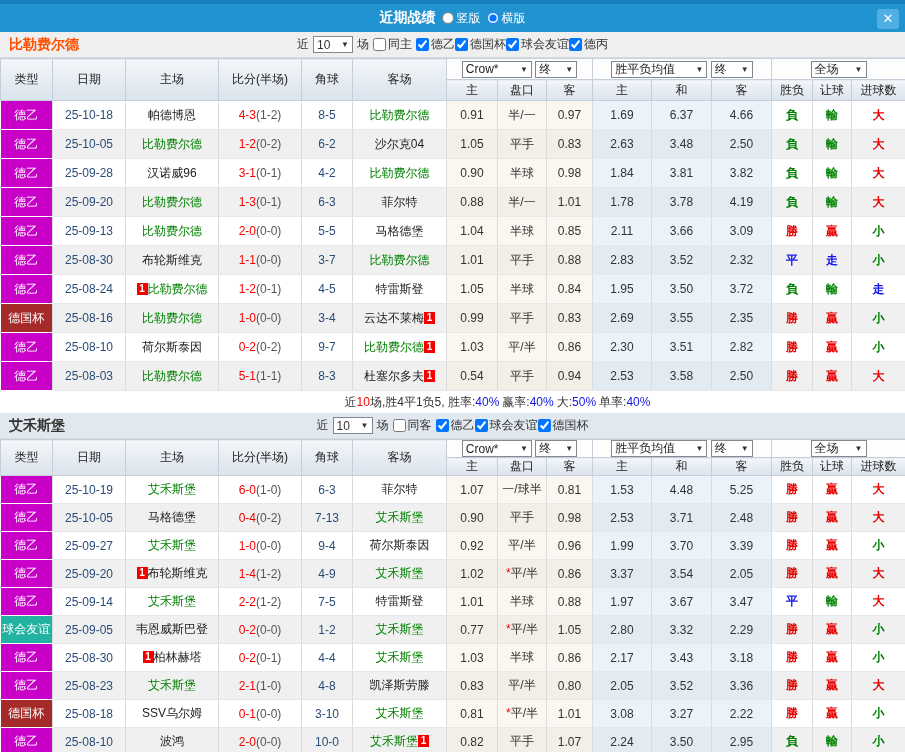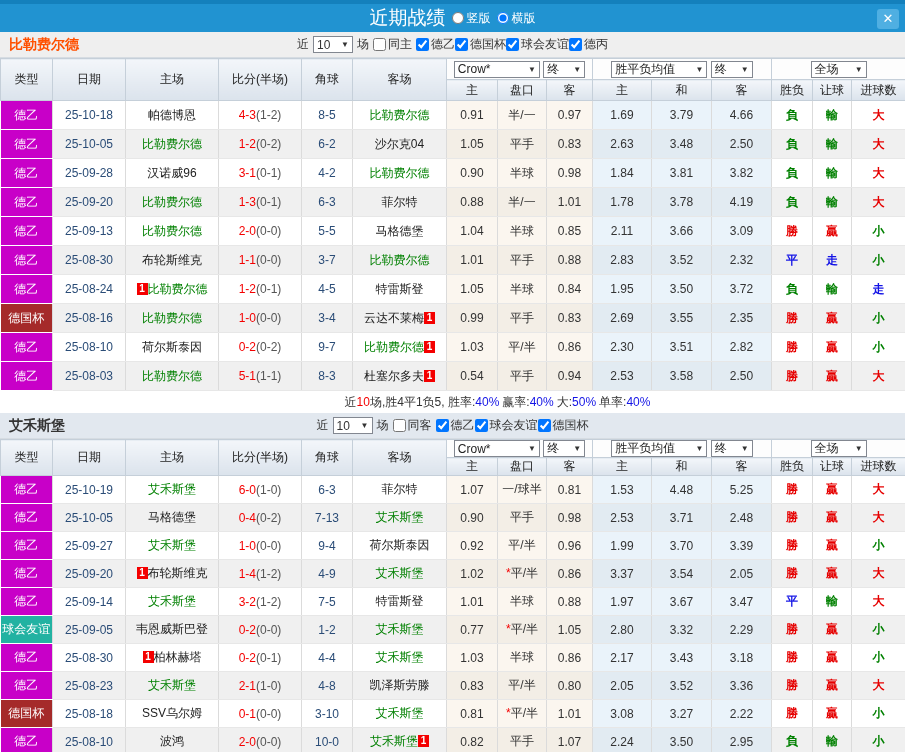--- a/index.html
+++ b/index.html
@@ -4,21 +4,21 @@
 <style>
   * { box-sizing: border-box; margin: 0; padding: 0; }
   html,body { background:#fff; }
   body { font-family: "Liberation Sans", "DejaVu Sans", sans-serif; font-size:12px; color:#333; }
   .wrap { width:905px; height:752px; overflow:hidden; background:#fff; position:relative; }
 
   
   .titlebar { height:32px; background:#2193D1; border-top:4px solid #1480BC;
               display:flex; align-items:center; justify-content:center; position:relative; }
   .title-group { display:flex; align-items:center; gap:6px; color:#fff; }
-  .ttl { font-size:19px; font-weight:normal; }
+  .ttl { font-size:14px; font-weight:bold; }
   .radio-l { display:inline-flex; align-items:center; gap:3px; color:#fff; font-size:12px; cursor:pointer; }
   .radio-l input { width:12px; height:12px; }
   .closebtn { position:absolute; right:6px; top:5px; width:22px; height:20px; background:#4FAFE2;
               border-radius:3px; color:#fff; font-weight:bold; font-size:13px; text-align:center;
               line-height:20px; cursor:pointer; }
 
   
   .filterbar { height:26px; display:flex; align-items:center; position:relative; border-bottom:1px solid #D6DCE2; }
   .fb1 { background:#EFEFEF; }
   .fb2 { background:#E2E8EF; }
@@ -26,21 +26,21 @@
   .filters { margin:0 auto; display:flex; align-items:center; gap:4px; }
   .flt-item { display:inline-flex; align-items:center; gap:2px; cursor:pointer; }
   .flt-item input { width:13px; height:13px; }
   .lg-box { display:inline-flex; align-items:center; }
 
   
   .sel { display:inline-flex; align-items:center; justify-content:space-between; background:#fff;
          border:1px solid #828790; height:17px; padding:0 3px; font-size:12px; cursor:pointer; vertical-align:middle; }
   .sel i { font-style:normal; white-space:nowrap; }
   .sel .arr { font-size:8px; margin-left:4px; color:#333; }
-  .w-count { width:40px; } .w-book { width:86px;text-align:right; } .w-fin { width:42px; }
+  .w-count { width:40px; } .w-book { width:70px;text-align:right; } .w-fin { width:42px; }
   .w-avg { width:96px; } .w-scope { width:56px; }
 
   
   table { width:905px; border-collapse:collapse; table-layout:fixed; }
   th { background:linear-gradient(#F3F6FA,#DBE3EC); font-weight:normal; color:#222;
        border:1px solid #C5CFD9; text-align:center; }
   th.selcell { background:#FDFDFD; }
   .sec1 th { height:21px; }
   .sec2 th { height:17px; }
   td { text-align:center; border-right:1px solid #DBDBDB; border-bottom:1px solid #E7E7E7;
@@ -194,21 +194,21 @@
           <td class="league" style="background: rgb(200, 0, 200);">德乙</td>
           <td class="navy">25-10-18</td>
           <td><span class="tdark">帕德博恩</span></td>
           <td><span class="smain">4-3</span><span class="shalf">(1-2)</span></td>
           <td class="navy">8-5</td>
           <td><span class="tgreen">比勒费尔德</span></td>
           <td class="warm">0.91</td>
           <td class="warm">半/一</td>
           <td class="warm">0.97</td>
           <td class="cool">1.69</td>
-          <td class="cool">3.79</td>
+          <td class="cool">6.37</td>
           <td class="cool">4.66</td>
           <td class="res" style="color: rgb(0, 128, 0);">負</td>
           <td class="res" style="color: rgb(0, 128, 0);">輸</td>
           <td class="res" style="color: rgb(230, 0, 0);">大</td>
         </tr>
         <tr class="even">
           <td class="league" style="background: rgb(200, 0, 200);">德乙</td>
           <td class="navy">25-10-05</td>
           <td><span class="tgreen">比勒费尔德</span></td>
           <td><span class="smain">1-2</span><span class="shalf">(0-2)</span></td>
@@ -528,21 +528,21 @@
           <td class="cool">3.54</td>
           <td class="cool">2.05</td>
           <td class="res" style="color: rgb(230, 0, 0);">勝</td>
           <td class="res" style="color: rgb(230, 0, 0);">贏</td>
           <td class="res" style="color: rgb(230, 0, 0);">大</td>
         </tr>
         <tr>
           <td class="league" style="background: rgb(200, 0, 200);">德乙</td>
           <td class="navy">25-09-14</td>
           <td><span class="tgreen">艾禾斯堡</span></td>
-          <td><span class="smain">3-2</span><span class="shalf">(1-2)</span></td>
+          <td><span class="smain">2-2</span><span class="shalf">(1-2)</span></td>
           <td class="navy">7-5</td>
           <td><span class="tdark">特雷斯登</span></td>
           <td class="warm">1.01</td>
           <td class="warm">半球</td>
           <td class="warm">0.88</td>
           <td class="cool">1.97</td>
           <td class="cool">3.67</td>
           <td class="cool">3.47</td>
           <td class="res" style="color: rgb(20, 20, 230);">平</td>
           <td class="res" style="color: rgb(0, 128, 0);">輸</td>

